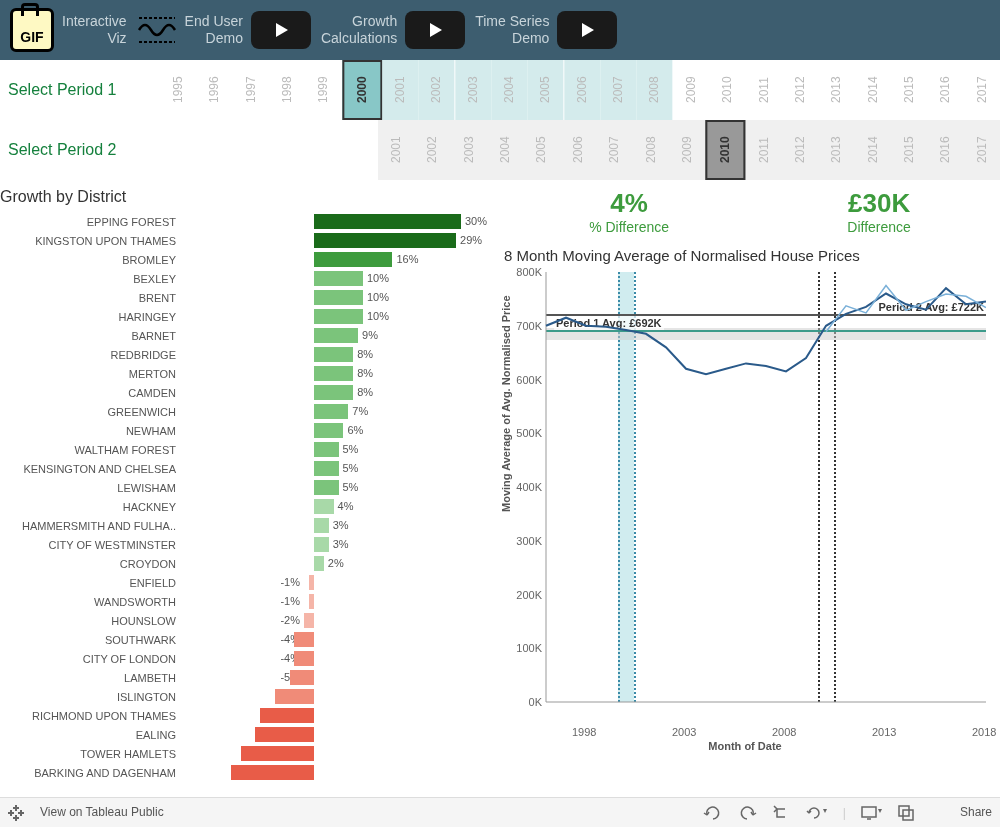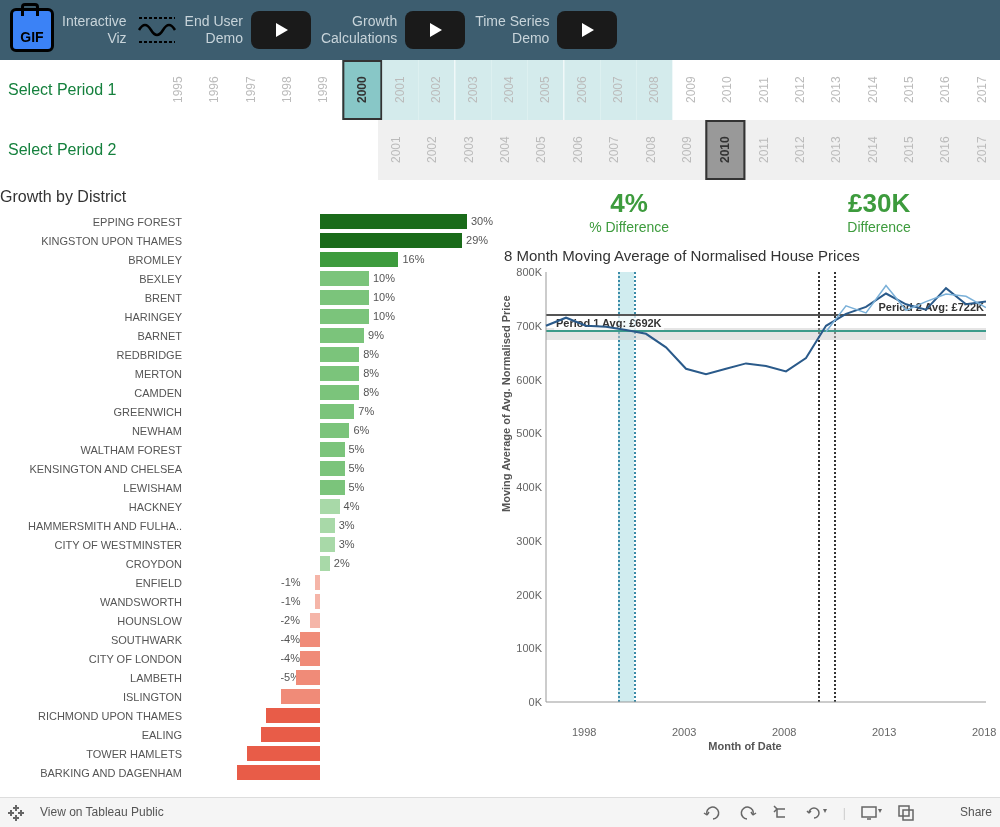--- a/index.html
+++ b/index.html
@@ -1,40 +1,40 @@
 <!DOCTYPE html>
 <html><head>
 <meta charset="utf-8">
 <style>
 *{box-sizing:border-box;margin:0;padding:0;font-family:Arial,Helvetica,sans-serif}
 body{width:1000px;height:827px;overflow:hidden;background:#fff;position:relative}
 .topbar{background:#3d5d6f;height:60px;display:flex;align-items:center;padding:0 10px;gap:10px}
 .topbar-item{display:flex;align-items:center;gap:8px;color:#c8d4da;font-size:14px;cursor:pointer}
 .topbar-label{text-align:right;line-height:1.2}
-.gif-icon{width:44px;height:44px;border:3px solid #000;border-radius:6px;position:relative;background:#3b82f6;display:flex;align-items:flex-end;justify-content:center;font-weight:bold;font-size:14px;color:#000;padding-bottom:4px}
+.gif-icon{width:44px;height:44px;border:3px solid #000;border-radius:6px;position:relative;background:#fef9c3;display:flex;align-items:flex-end;justify-content:center;font-weight:bold;font-size:14px;color:#000;padding-bottom:4px}
 .gif-icon:before{content:"";position:absolute;top:-8px;left:8px;width:12px;height:10px;border:3px solid #000;border-bottom:none;border-radius:4px 4px 0 0}
 .play-btn{width:60px;height:38px;background:#1a1a1a;border-radius:8px;display:flex;align-items:center;justify-content:center}
 .play-btn svg{fill:#fff}
 .wave-icon{width:40px;height:32px;display:flex;align-items:center;justify-content:center}
 
 .period-row{display:flex;align-items:center;height:60px}
 .period-label{width:160px;padding-left:8px;font-size:16px;color:#15803d}
 .year-strip{flex:1;display:flex;height:60px;align-items:stretch}
 .year-cell{flex:1;display:flex;align-items:center;justify-content:center;font-size:12px;color:#bbb;writing-mode:vertical-rl;transform:rotate(180deg)}
 .strip1 .year-cell.avail{background:#d4ebec}
 .strip1 .year-cell.selected{background:#88c7c7;border:2px solid #333;color:#333;font-weight:bold}
 .strip2{background:#f0f0f0}
 .strip2 .year-cell.selected{background:#999;border:2px solid #333;color:#333;font-weight:bold}
 
 .main{display:flex;height:610px}
 .left{width:500px;padding:8px 0}
 .right{width:500px;padding:8px 0;position:relative}
 .section-title{font-size:16px;color:#333;margin-bottom:6px}
 
-.bar-chart{padding-left:16px}
+.bar-chart{padding-left:10px}
 .bar-row{display:flex;align-items:center;height:19px}
 .bar-label{width:172px;text-align:right;padding-right:6px;font-size:11px;color:#555;white-space:nowrap;overflow:hidden}
 .bar-area{flex:1;position:relative;height:15px}
 .bar-pos{position:absolute;left:132px;height:15px}
 .bar-neg{position:absolute;right:calc(100% - 132px);height:15px}
 .bar-val-r{position:absolute;font-size:11px;color:#555;top:1px}
 .bar-val-l{position:absolute;font-size:11px;color:#555;top:1px;text-align:right}
 
 .kpis{display:flex;justify-content:space-around;margin-bottom:12px}
 .kpi{text-align:center}

